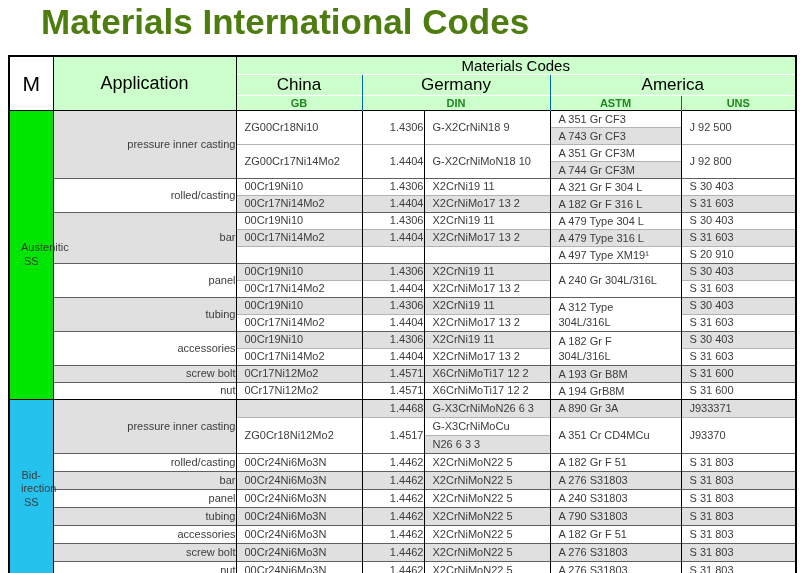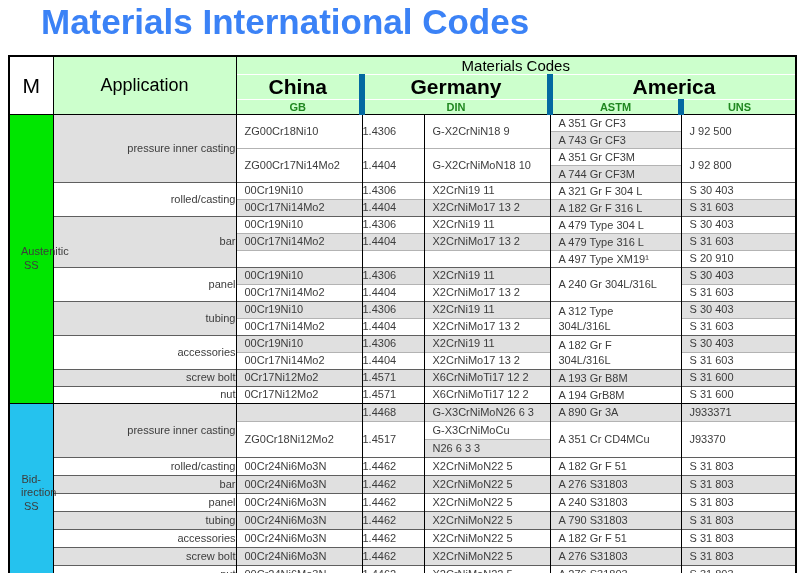--- a/index.html
+++ b/index.html
@@ -1,21 +1,21 @@
 <!DOCTYPE html>
 <html style="--header-bg: #ccffcc; --header-green: #1f871f; --band-green: #00e600; --band-cyan: #25c2ee; --row-shade: #e0e0e0; --body-text: #3c3c3c;"><head>
 <meta charset="utf-8">
 <style>
   html, body { margin: 0; padding: 0; background: #fff; }
   body { font-family: "Liberation Sans", "DejaVu Sans", sans-serif; }
   .slide { position: relative; width: 800px; height: 573px; background: #fff; overflow: hidden; }
 
   .title {
     position: absolute; left: 41px; top: 2px; margin: 0;
-    font-size: 35px; font-weight: bold; color: #3b82f6; letter-spacing: 0;
+    font-size: 35px; font-weight: bold; color: #4d7c0f; letter-spacing: 0;
     white-space: nowrap;
   }
 
   table.codes {
     position: absolute; left: 8px; top: 55px;
     width: 787px; height: 516px;
     border-collapse: collapse; table-layout: fixed;
     border: 2px solid #000;
   }
 
@@ -23,25 +23,25 @@
   thead th {
     background: var(--header-bg, #ccffcc);
     font-weight: normal; color: #000; padding: 0; text-align: center;
     vertical-align: middle; overflow: visible;
   }
   thead tr.hr1 { height: 17px; }
   thead tr.hr2 { height: 18px; }
   thead tr.hr3 { height: 15px; }
   thead tr.hr2 th, thead tr.hr3 th { border-top: 1px solid #fff; }
   th.sep-black { border-left: 1px solid #000; }
-  th.sep-white { border-left: 6px solid #0369a1; }
+  th.sep-white { border-left: 1px solid #0369a1; }
   .th-m   { background: #fff; font-size: 21px; }
   .th-app { font-size: 18px; }
   .th-mc  { font-size: 15px; }
-  .th-region { font-size: 21px; font-weight: bold; }
+  .th-region { font-size: 17px; }
   .th-sub { font-size: 11px; font-weight: bold; color: var(--header-green, #1f871f); }
 
   
   tbody tr.sec-a { height: 17px; }
   tbody tr.sec-b { height: 18px; }
   tbody td {
     border-left: 1px solid #000;
     border-top: 1px solid #b3b3b3;
     font-size: 11px; color: var(--body-text, #3c3c3c);
     padding: 0; vertical-align: middle; overflow: visible;
@@ -55,21 +55,21 @@
     color: #3c3c3c; line-height: 1.25; white-space: normal;
   }
   .band-green { background: var(--band-green, #00e600); }
   .band-cyan  { background: var(--band-cyan, #25c2ee); }
 
   td.app { text-align: right; }
   .shade-g { background: var(--row-shade, #e0e0e0); }
   .shade-w { background: #ffffff; }
 
   td.cell-gb, td.cell-din, td.cell-astm, td.cell-uns { text-align: left; padding-left: 8px; }
-  td.cell-nr { text-align: left; }
+  td.cell-nr { text-align: right; }
   td.cell-astm { white-space: pre-line; line-height: 1.3; }
 </style>
 </head>
 <body>
 
 <div class="slide">
   <h1 class="title">Materials International Codes</h1>
 
   <table class="codes">
     <colgroup>

